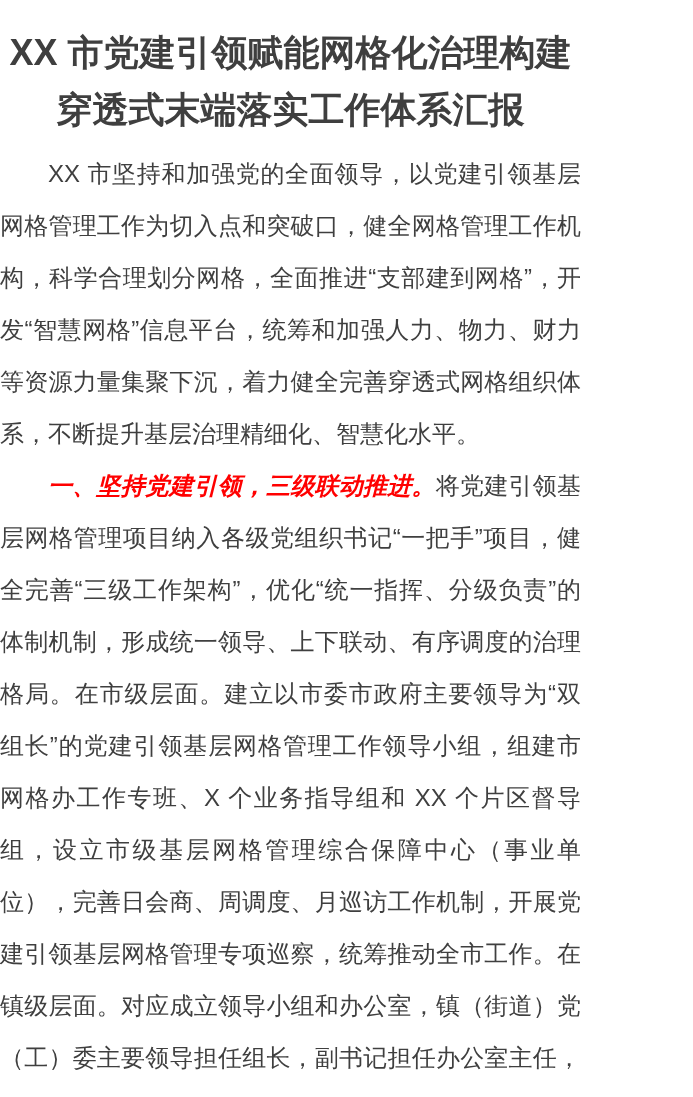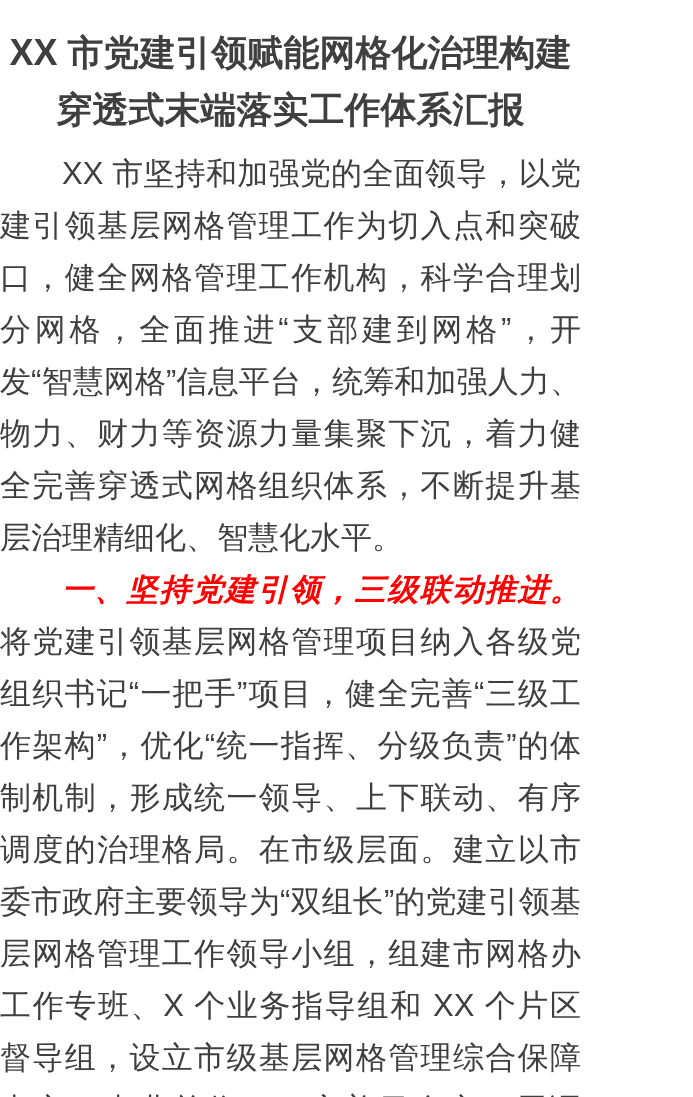--- a/index.html
+++ b/index.html
@@ -24,21 +24,21 @@
     font-weight: 700;
     text-align: center;
     color: #3f3f3f;
   }
   .doc-body {
     margin-top: 10px;
   }
   .para {
     margin: 0;
     padding: 0;
-    font-size: 31px;
+    font-size: 24px;
     line-height: 52px;
     color: #3f3f3f;
     text-align: justify;
     text-indent: 2em;
     word-break: break-all;
   }
   .section-lead {
     color: #ff0000;
     font-weight: 700;
     font-style: italic;

